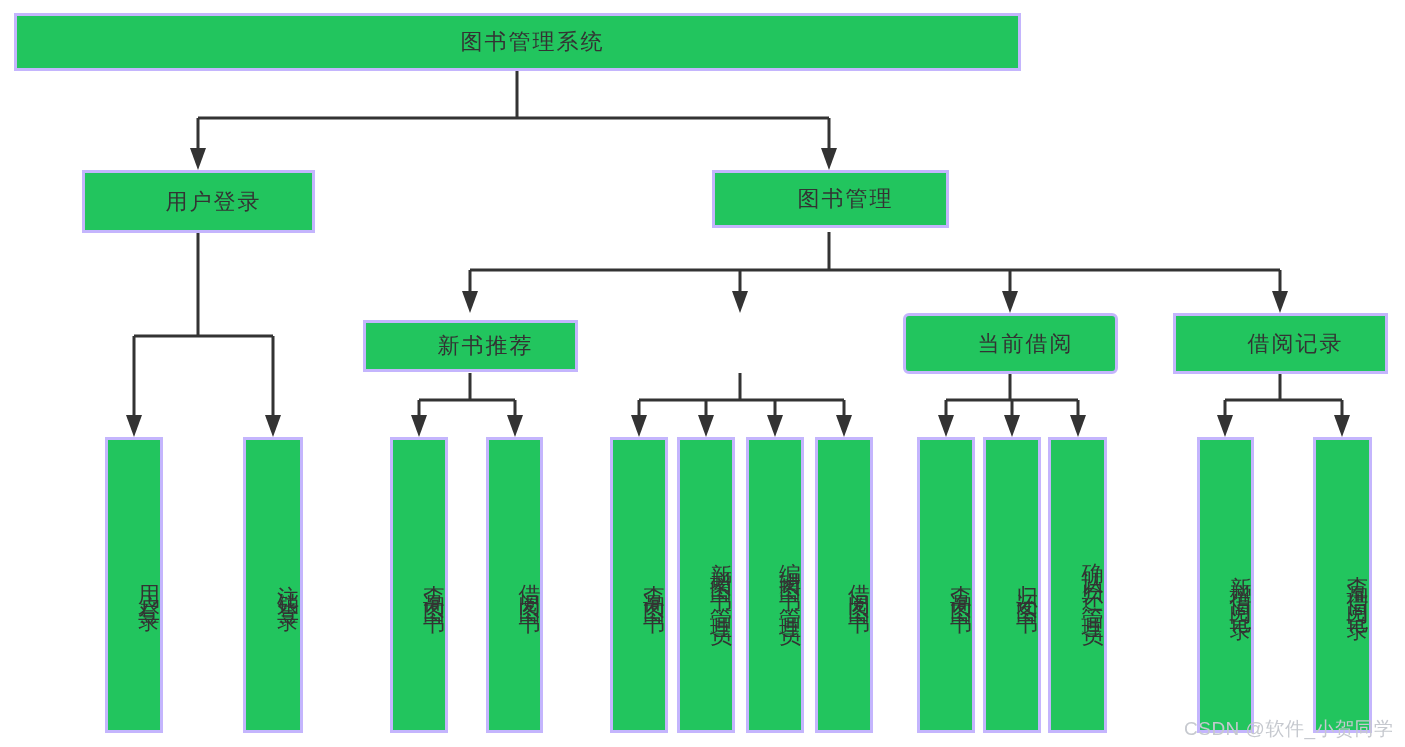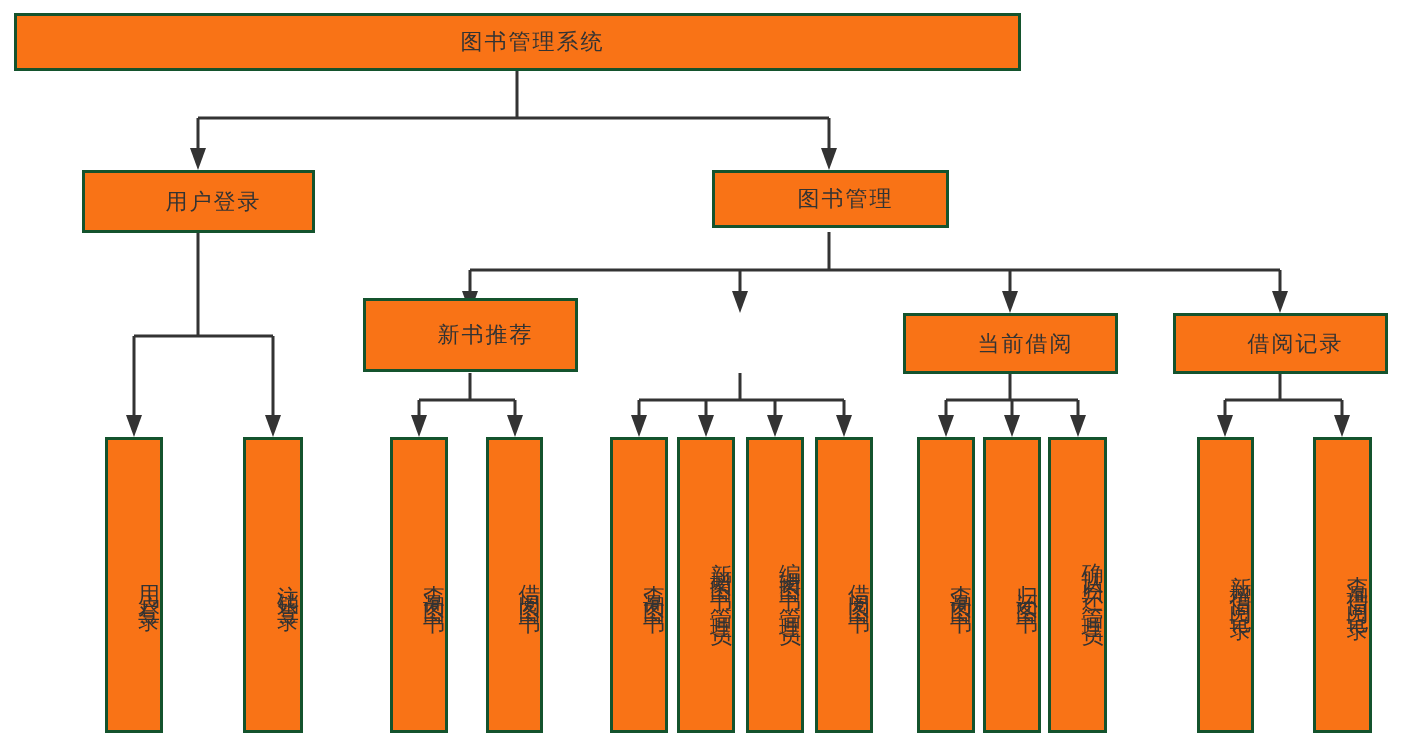--- a/index.html
+++ b/index.html
@@ -19,22 +19,22 @@
     position: absolute;
     left: 0;
     top: 0;
     width: 1405px;
     height: 747px;
     pointer-events: none;
   }
   .box {
     position: absolute;
     box-sizing: border-box;
-    border: 3px solid #14532d;
-    background: #f97316;
+    border: 3px solid #c4b5fd;
+    background: #22c55e;
     color: #333333;
     display: flex;
     align-items: center;
     justify-content: center;
     padding-left: 30px;
   }
   .hbox {
     font-size: 22px;
     letter-spacing: 2px;
     white-space: nowrap;
@@ -50,23 +50,23 @@
     font-size: 22px;
     letter-spacing: 9px;
     line-height: 1;
     color: #333333;
     white-space: nowrap;
   }
   
   #n-root { left: 14px;  top: 13px;  width: 1007px; height: 58px; }
   #n-ul   { left: 82px;  top: 170px; width: 233px;  height: 63px; }
   #n-bm   { left: 712px; top: 170px; width: 237px;  height: 58px; }
-  #n-nb   { left: 363px; top: 298px; width: 215px;  height: 74px; }
+  #n-nb   { left: 363px; top: 320px; width: 215px;  height: 52px; }
   #n-bb   { left: 633px; top: 313px; width: 215px;  height: 61px; }
-  #n-cb   { left: 903px; top: 313px; width: 215px;  height: 61px; }
+  #n-cb   { left: 903px; top: 313px; width: 215px;  height: 61px; border-radius: 6px; }
   #n-br   { left: 1173px;top: 313px; width: 215px;  height: 61px; }
   
   #n-l1  { left: 105px; }
   #n-l2  { left: 243px; width: 60px; }
   #n-l3  { left: 390px; }
   #n-l4  { left: 486px; width: 57px; }
   #n-l5  { left: 610px; }
   #n-l6  { left: 677px; }
   #n-l7  { left: 746px; }
   #n-l8  { left: 815px; }
@@ -166,14 +166,15 @@
   <div class="box leaf" id="n-l11">
     <span class="vtext">确认归还（管理员）</span>
   </div>
   <div class="box leaf" id="n-l12">
     <span class="vtext">新增借阅记录</span>
   </div>
   <div class="box leaf" id="n-l13">
     <span class="vtext">查询借阅记录</span>
   </div>
 
+  <div class="watermark">CSDN @软件_小贺同学</div>
 
 </div>
 
 </body></html>

